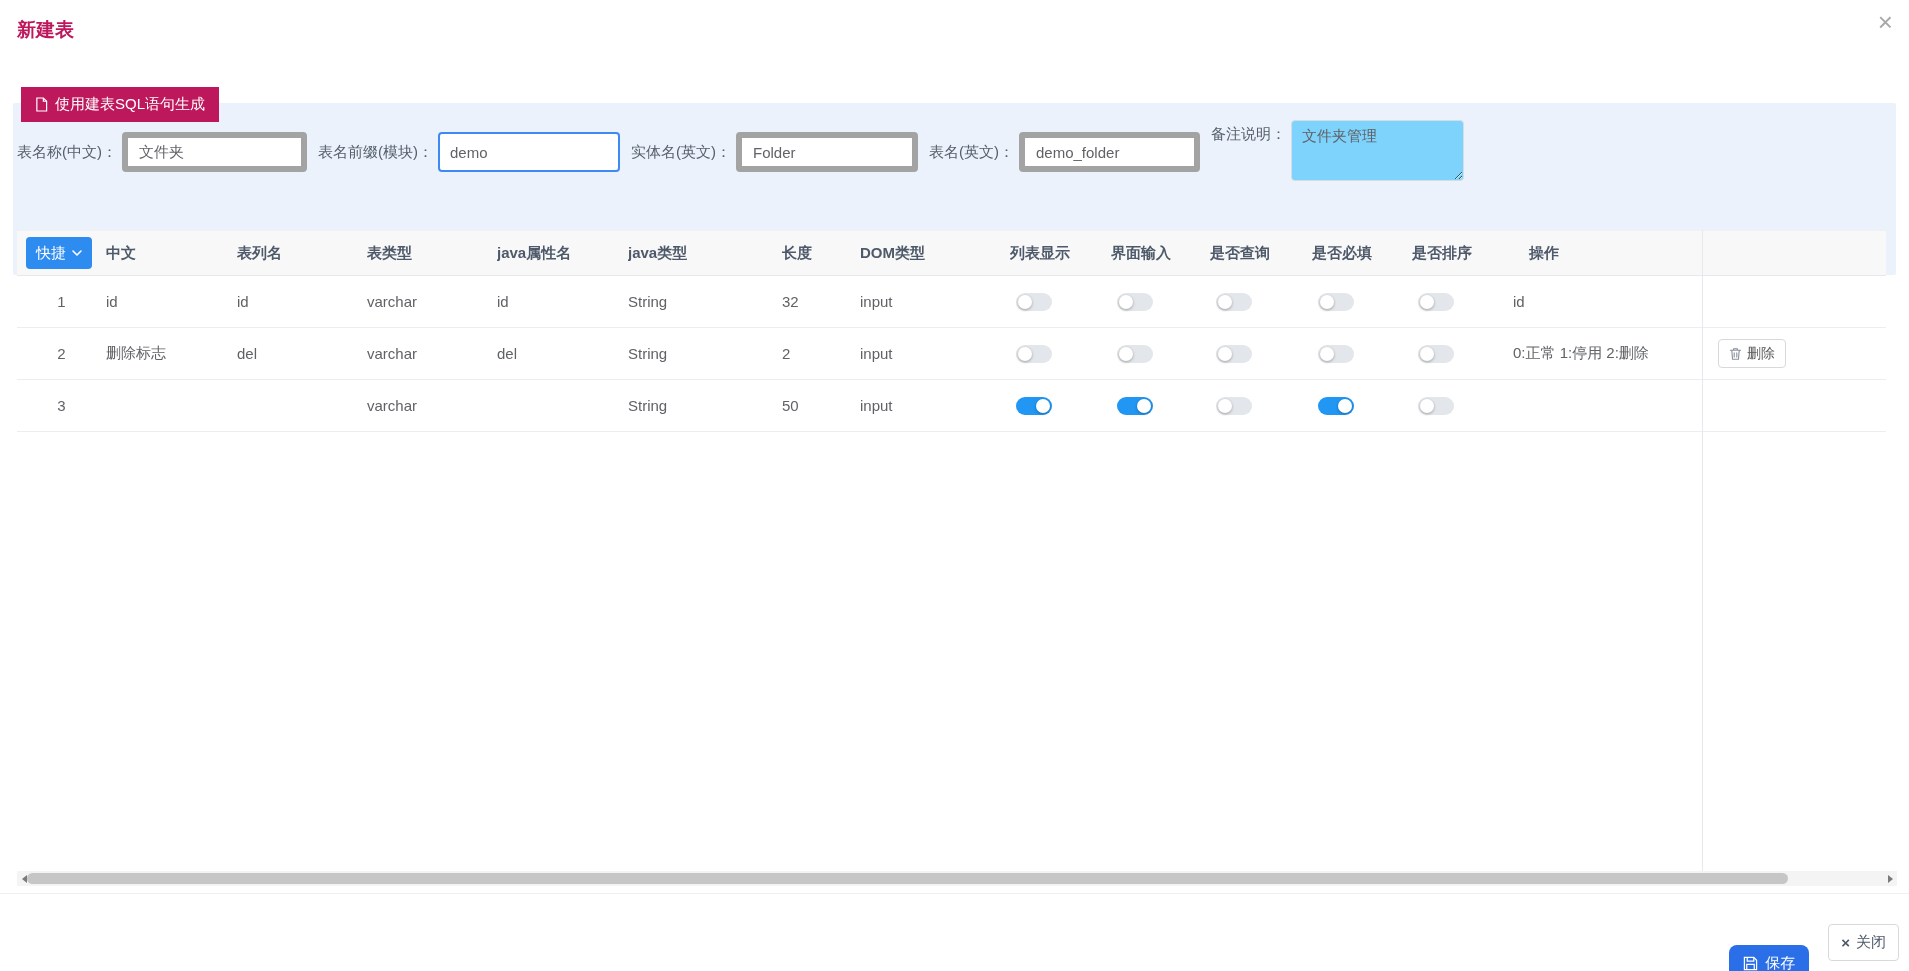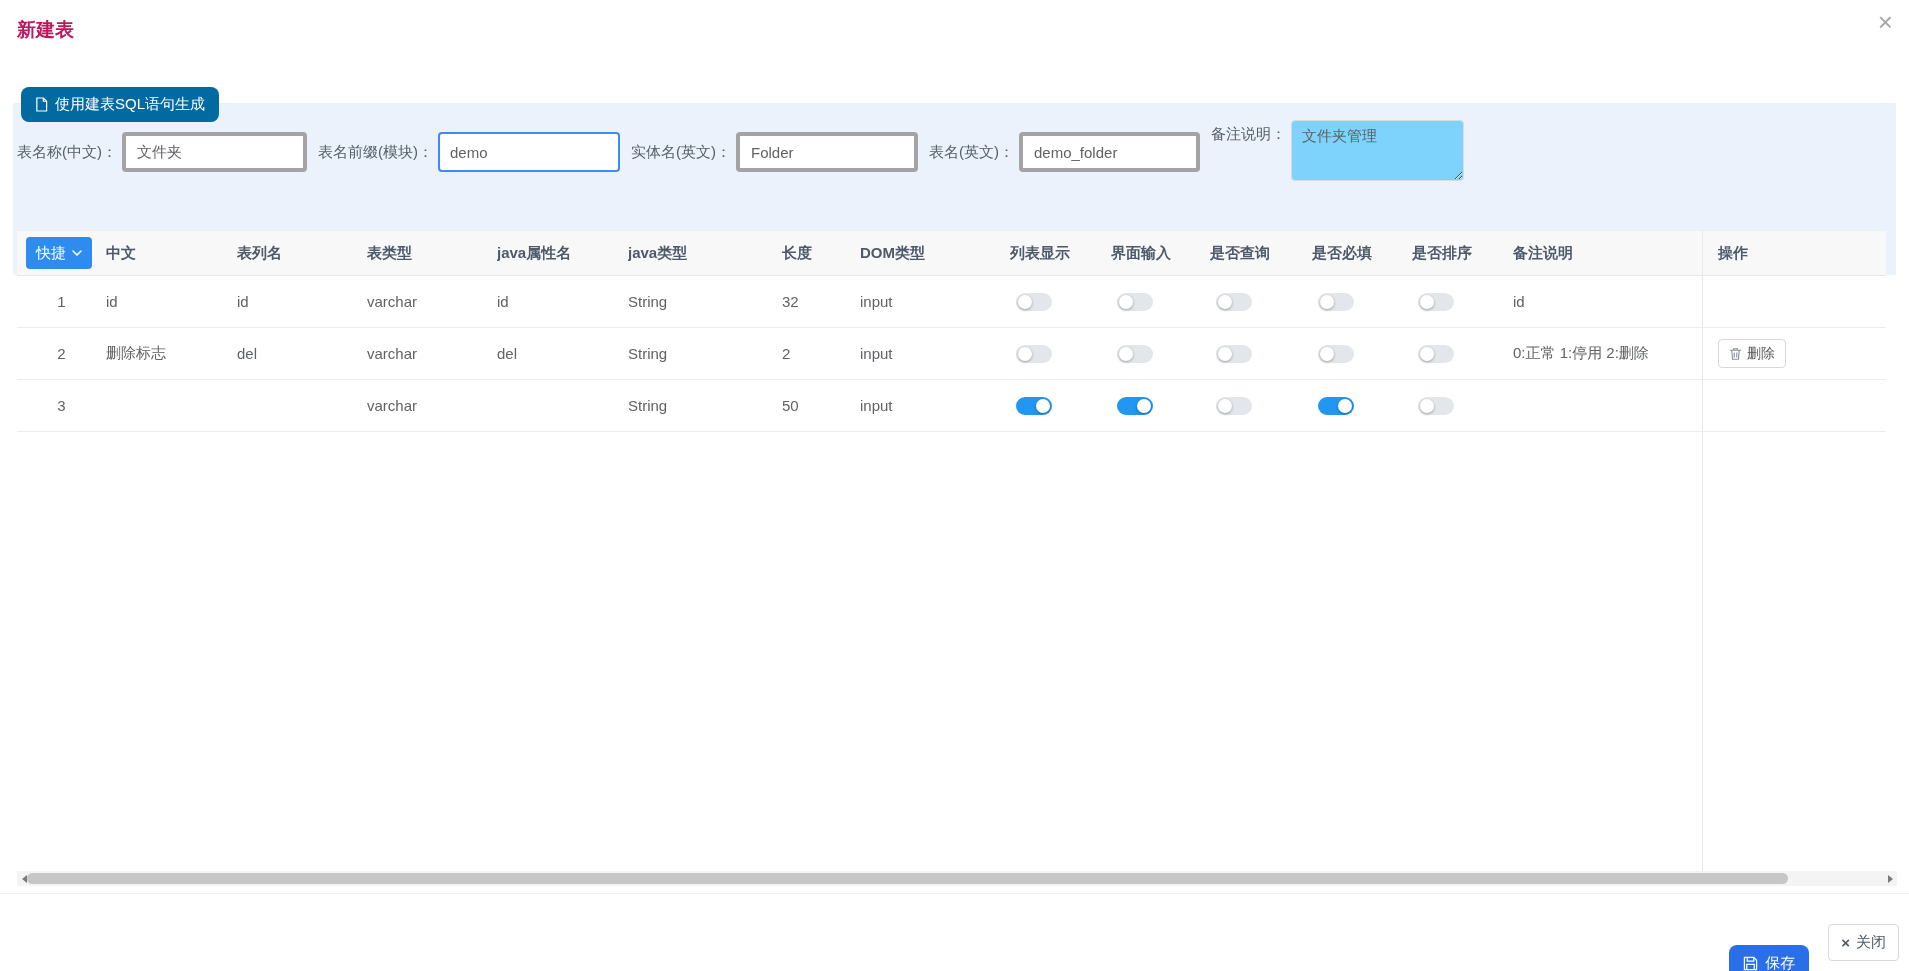--- a/index.html
+++ b/index.html
@@ -6,25 +6,25 @@
   body{
     width:1909px;height:971px;position:relative;background:#fff;overflow:hidden;
     font-family:"Liberation Sans","DejaVu Sans",sans-serif;color:#606266;
   }
   
   .modal-title{position:absolute;left:17px;top:17px;font-size:19px;color:#be185d;font-weight:700;}
   .modal-close{position:absolute;right:10px;top:8px;font-size:26px;line-height:1;color:#a8a8a8;background:none;border:none;cursor:pointer;font-weight:300;}
   
   .form-panel{position:absolute;left:13px;top:103px;width:1883px;height:172px;background:#ebf2fb;border-radius:2px;}
   .sql-btn{position:absolute;left:8px;top:-16px;height:35px;display:inline-flex;align-items:center;gap:7px;
-    background:#0369a1;color:#fff;border:none;border-radius:8px;padding:4px 14px;font-size:15px;cursor:pointer;}
+    background:#be185d;color:#fff;border:none;border-radius:0;padding:4px 14px;font-size:15px;cursor:pointer;}
   .form-row{position:absolute;left:4px;top:20px;right:4px;display:flex;align-items:center;}
   .fgroup{display:flex;align-items:center;margin-right:11px;}
   .fgroup label{font-size:15px;color:#55606b;white-space:nowrap;margin-right:5px;}
-  .txt-input{height:40px;border:4px solid #a3a3a3;border-radius:4px;padding:0 11px;font-size:15px;color:#606266;background:#fff;box-sizing:border-box;outline:none;}
+  .txt-input{height:40px;border:6px solid #a3a3a3;border-radius:4px;padding:0 11px;font-size:15px;color:#606266;background:#fff;box-sizing:border-box;outline:none;}
   .txt-input.focused{border:2px solid #3d8af5;padding:0 10px;}
   .w185{width:185px}.w182{width:182px}.w181{width:181px}
   .fgroup.ta{align-items:flex-start;}
   .fgroup.ta label{margin-top:2px;}
   .remark-area{width:173px;height:61px;border:1px solid #d6dce4;border-radius:4px;padding:6px 10px;font-size:15px;color:#606266;
     box-sizing:border-box;font-family:inherit;margin-top:-3px;background:#7dd3fc;outline:none;}
   
   .table-wrap{position:absolute;left:17px;top:230px;width:1869px;height:641px;}
   .trow{display:grid;grid-template-columns:89px 131px 130px 130px 131px 154px 78px 150px 101px 99px 102px 100px 101px 189px 184px;}
   .trow .cell{display:flex;align-items:center;height:100%;overflow:hidden;white-space:nowrap;}
@@ -109,21 +109,20 @@
     <div class="cell">表类型</div>
     <div class="cell">java属性名</div>
     <div class="cell">java类型</div>
     <div class="cell">长度</div>
     <div class="cell">DOM类型</div>
     <div class="cell">列表显示</div>
     <div class="cell">界面输入</div>
     <div class="cell">是否查询</div>
     <div class="cell">是否必填</div>
     <div class="cell">是否排序</div>
-    <div class="cell">备注说明</div>
     <div class="cell action-header">操作</div>
   </div>
   <div>
       <div class="trow tbody-row">
         <div class="cell num-cell">1</div>
         <div class="cell">id</div>
         <div class="cell">id</div>
         <div class="cell">varchar</div>
         <div class="cell">id</div>
         <div class="cell">String</div>

